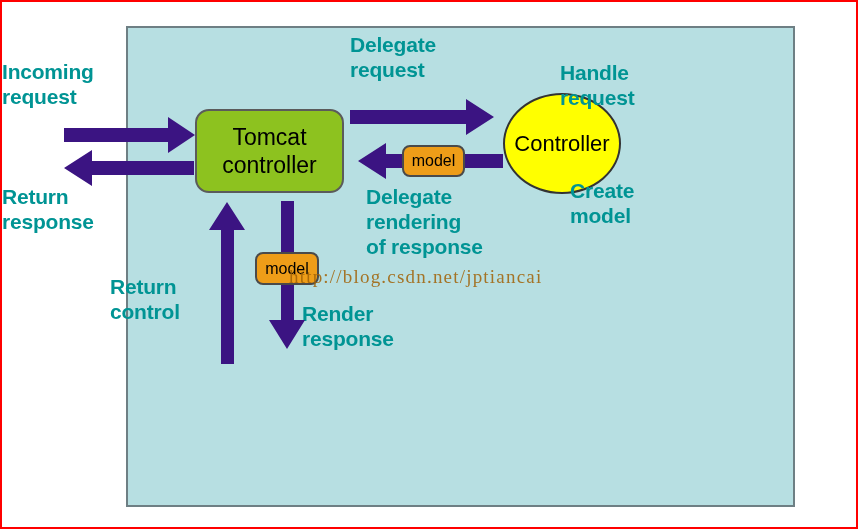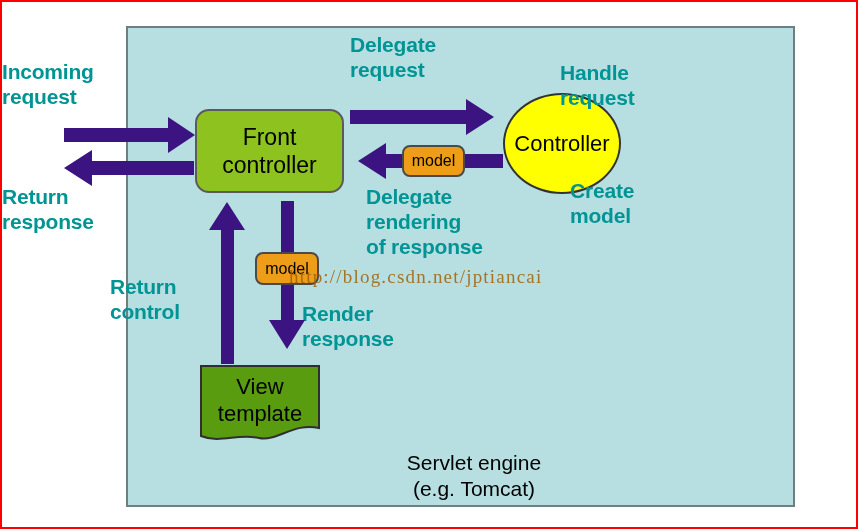--- a/index.html
+++ b/index.html
@@ -174,32 +174,25 @@
 
     <g>
       <path d="M 219,362 L 232,362 L 232,228 L 243,228 L 225,200 L 207,228 L 219,228 Z" fill="#3b1482"></path>
     </g>
 
     <g>
       <path d="M 279,199 L 292,199 L 292,318 L 303,318 L 285,347 L 267,318 L 279,318 Z" fill="#3b1482"></path>
     </g>
   </svg>
 
-  <div id="front-controller">Front
+  <div id="front-controller">Tomcat
 controller</div>
 
   <div id="controller-circle">Controller</div>
 
-  <div id="view-template">
-    <svg width="122" height="82" viewBox="0 0 122 82" xmlns="http://www.w3.org/2000/svg" style="position:absolute;left:0;top:0;">
-      <path d="M 2,2 L 120,2 L 120,64 C 95,58 78,78 60,74 C 38,69 22,80 2,72 Z" fill="#5a9c10" stroke="#2f2f2f" stroke-width="2"></path>
-    </svg>
-    <div class="vt-text">View
-template</div>
-  </div>
 
   <div class="model-box" id="model-box-right">model</div>
   <div class="model-box" id="model-box-down">model</div>
 
   <div class="lbl" style="left:0px;  top:57px;  width:140px;">Incoming
 request</div>
 
   <div class="lbl" style="left:0px;  top:182px; width:126px;">Return
 response</div>
 
@@ -215,18 +208,16 @@
 
   <div class="lbl" style="left:568px; top:176px; width:146px;">Create
 model</div>
 
   <div class="lbl" style="left:108px; top:272px; width:118px;">Return
 control</div>
 
   <div class="lbl" style="left:300px; top:299px; width:136px;">Render
 response</div>
 
-  <div class="plain" style="left:352px; top:448px; width:240px;">Servlet engine
-(e.g. Tomcat)</div>
 
   <div id="watermark">http://blog.csdn.net/jptiancai</div>
 
 </div>
 
 </body></html>

